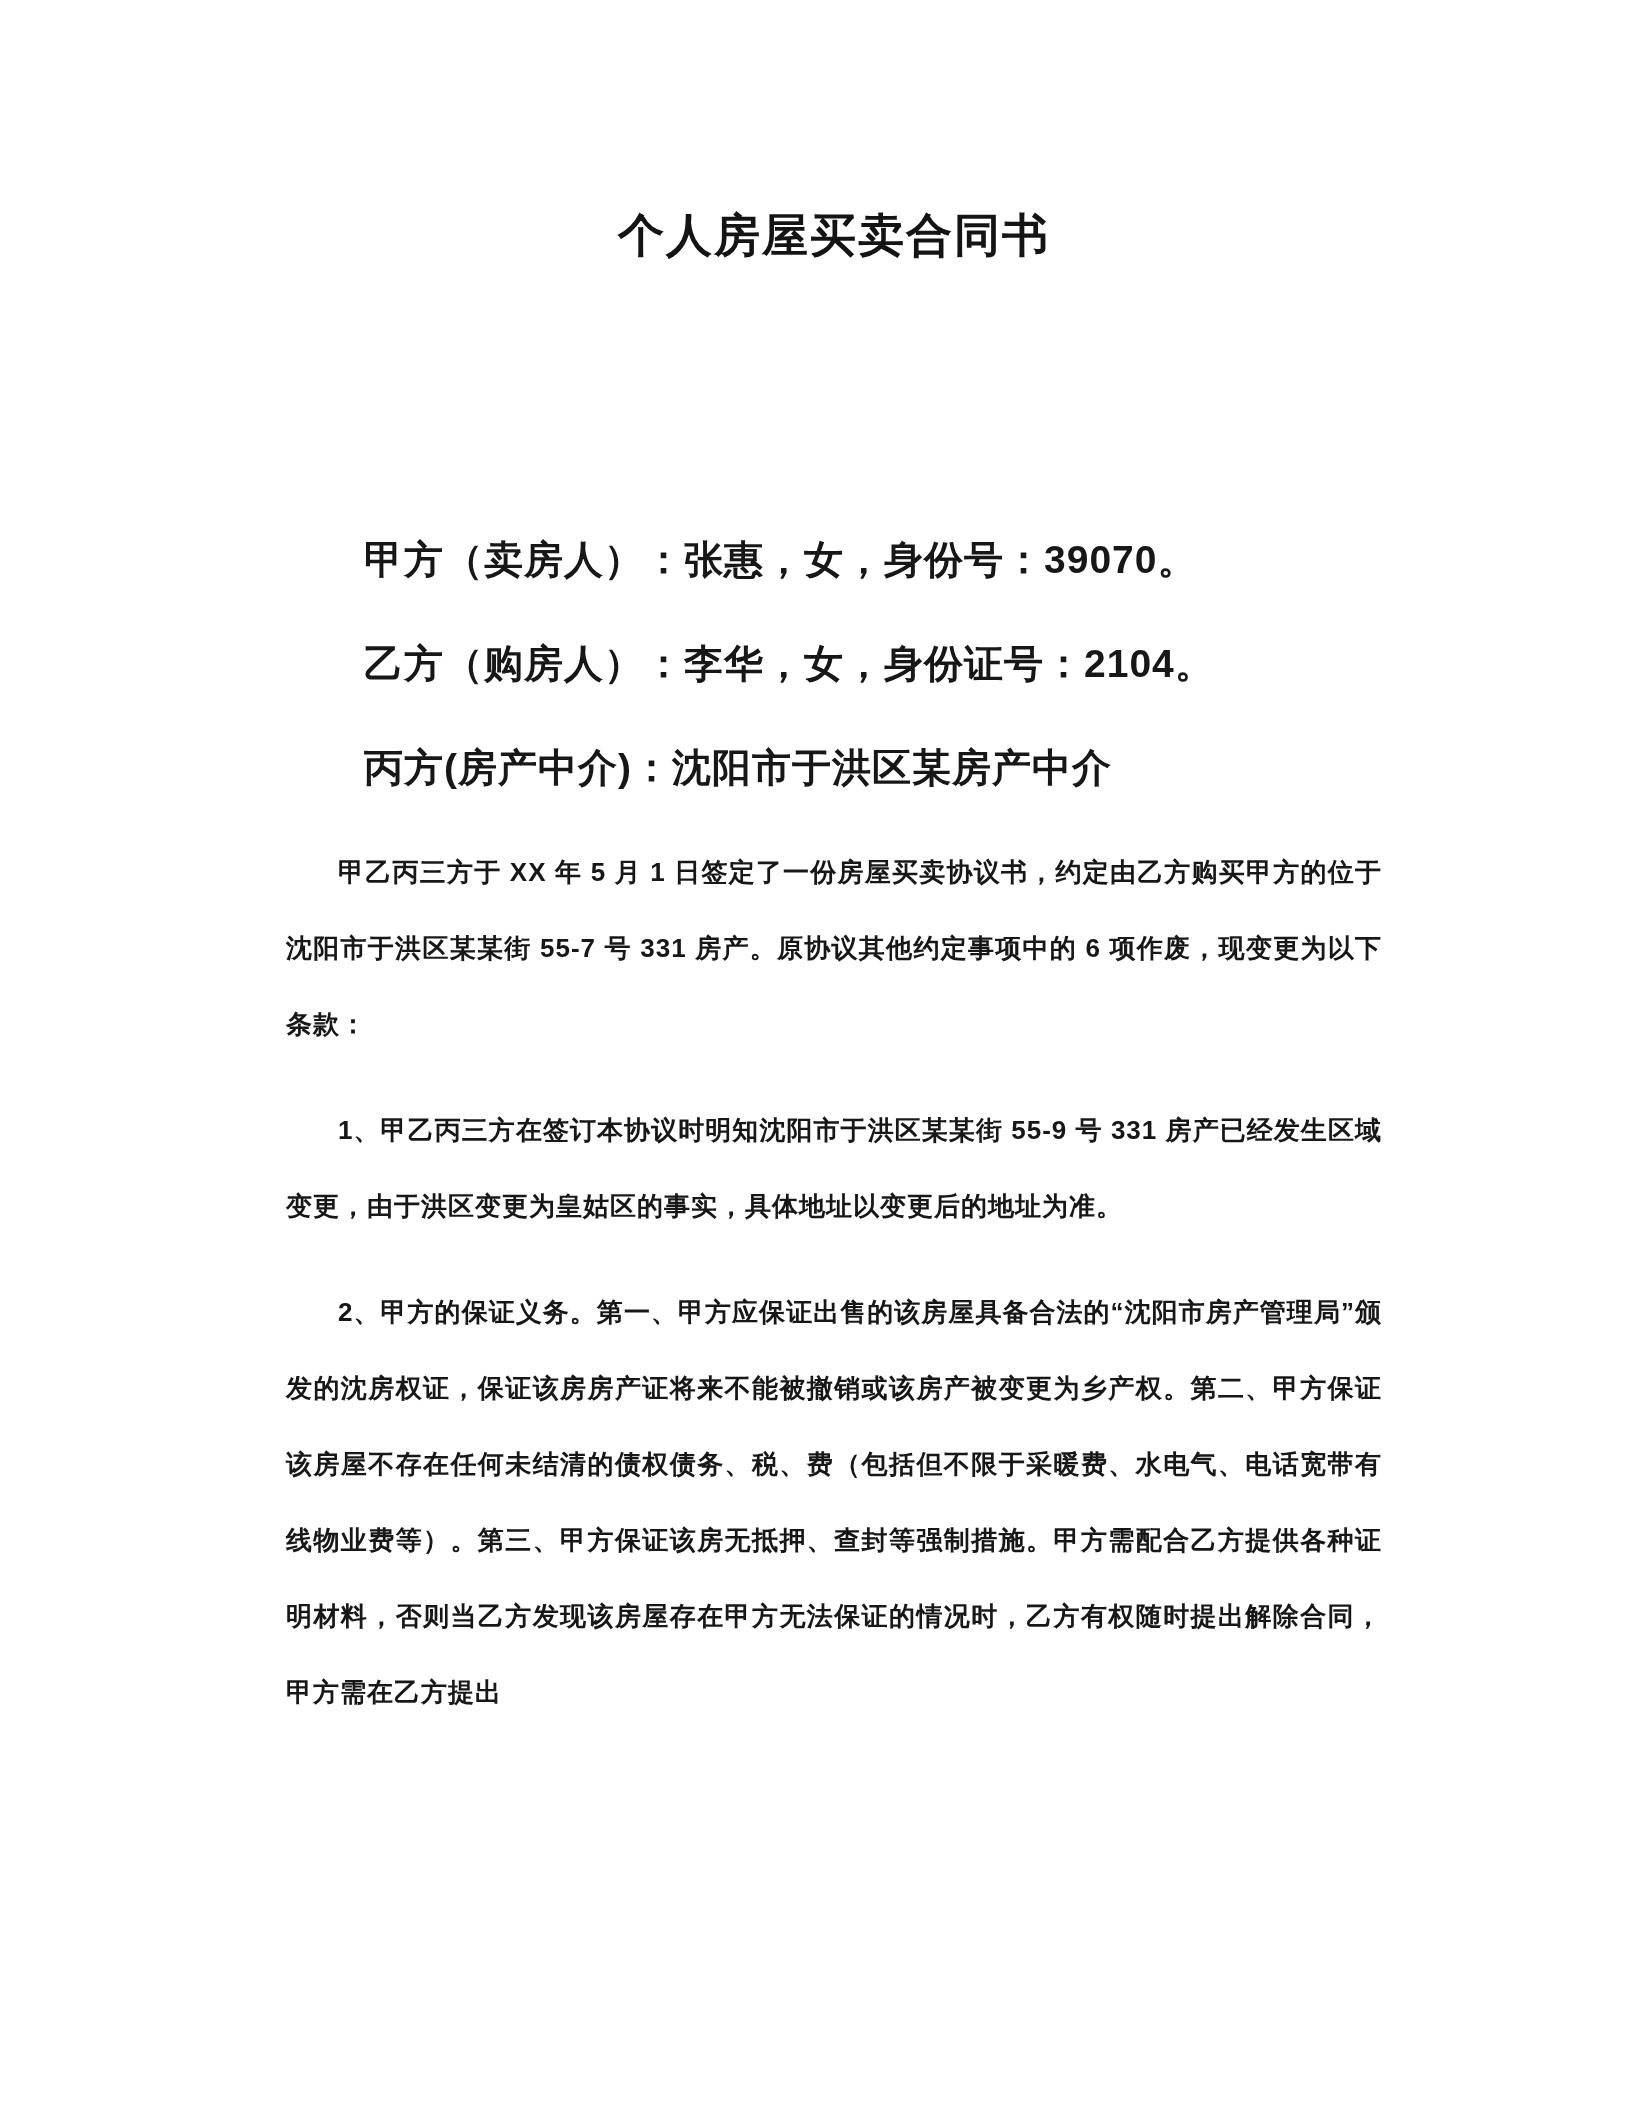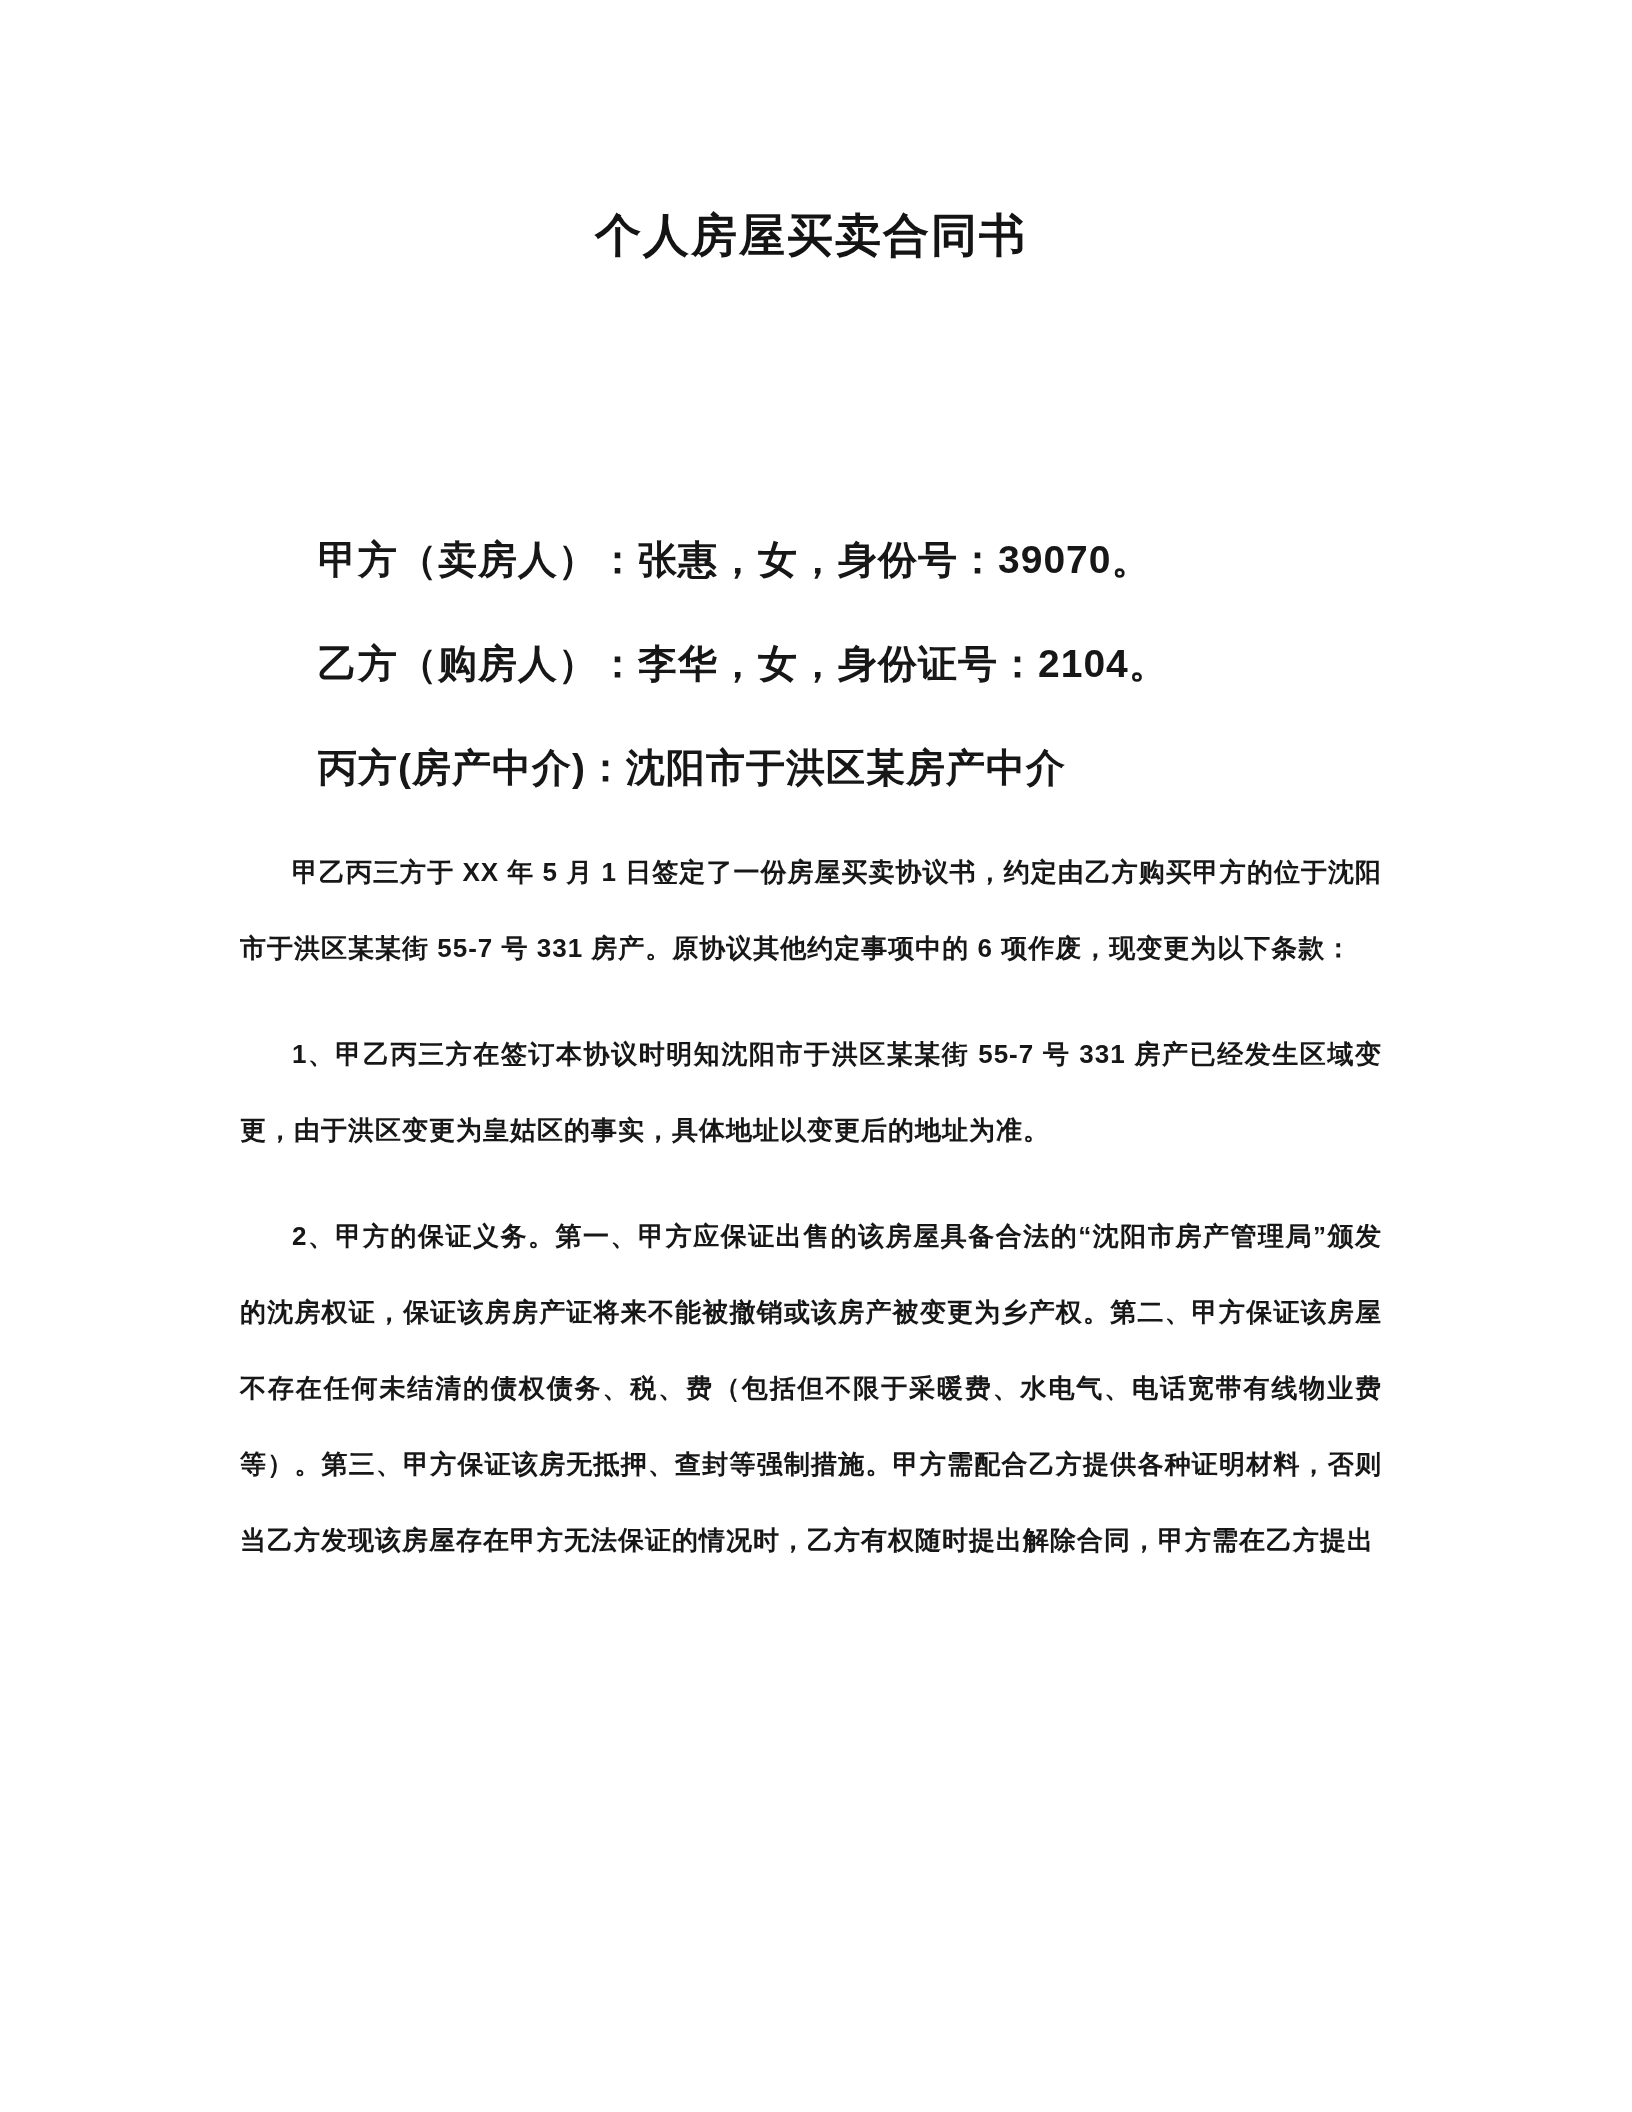--- a/index.html
+++ b/index.html
@@ -1,15 +1,15 @@
 <!DOCTYPE html>
 <html><head>
 <meta charset="utf-8">
 <style>
-  * { box-sizing: border-box; }
+  * { box-sizing: border-box; padding-left: 23px; }
   html, body {
     margin: 0;
     padding: 0;
     background: #ffffff;
   }
   .page {
     position: relative;
     width: 1632px;
     height: 2112px;
     margin: 0 auto;
@@ -58,17 +58,17 @@
     <h1 class="doc-title">个人房屋买卖合同书</h1>
 
     <p class="party">甲方（卖房人）：张惠，女，身份号：39070。</p>
 
     <p class="party">乙方（购房人）：李华，女，身份证号：2104。</p>
 
     <p class="party">丙方(房产中介)：沈阳市于洪区某房产中介</p>
 
     <p class="body-para">甲乙丙三方于 XX 年 5 月 1 日签定了一份房屋买卖协议书，约定由乙方购买甲方的位于沈阳市于洪区某某街 55-7 号 331 房产。原协议其他约定事项中的 6 项作废，现变更为以下条款：</p>
 
-    <p class="body-para">1、甲乙丙三方在签订本协议时明知沈阳市于洪区某某街 55-7 号 331 房产已经发生区域变更，由于洪区变更为皇姑区的事实，具体地址以变更后的地址为准。</p>
+    <p class="body-para">1、甲乙丙三方在签订本协议时明知沈阳市于洪区某某街 55-9 号 331 房产已经发生区域变更，由于洪区变更为皇姑区的事实，具体地址以变更后的地址为准。</p>
 
     <p class="body-para">2、甲方的保证义务。第一、甲方应保证出售的该房屋具备合法的“沈阳市房产管理局”颁发的沈房权证，保证该房房产证将来不能被撤销或该房产被变更为乡产权。第二、甲方保证该房屋不存在任何未结清的债权债务、税、费（包括但不限于采暖费、水电气、电话宽带有线物业费等）。第三、甲方保证该房无抵押、查封等强制措施。甲方需配合乙方提供各种证明材料，否则当乙方发现该房屋存在甲方无法保证的情况时，乙方有权随时提出解除合同，甲方需在乙方提出</p>
   </div>
 </div>
 
 </body></html>

